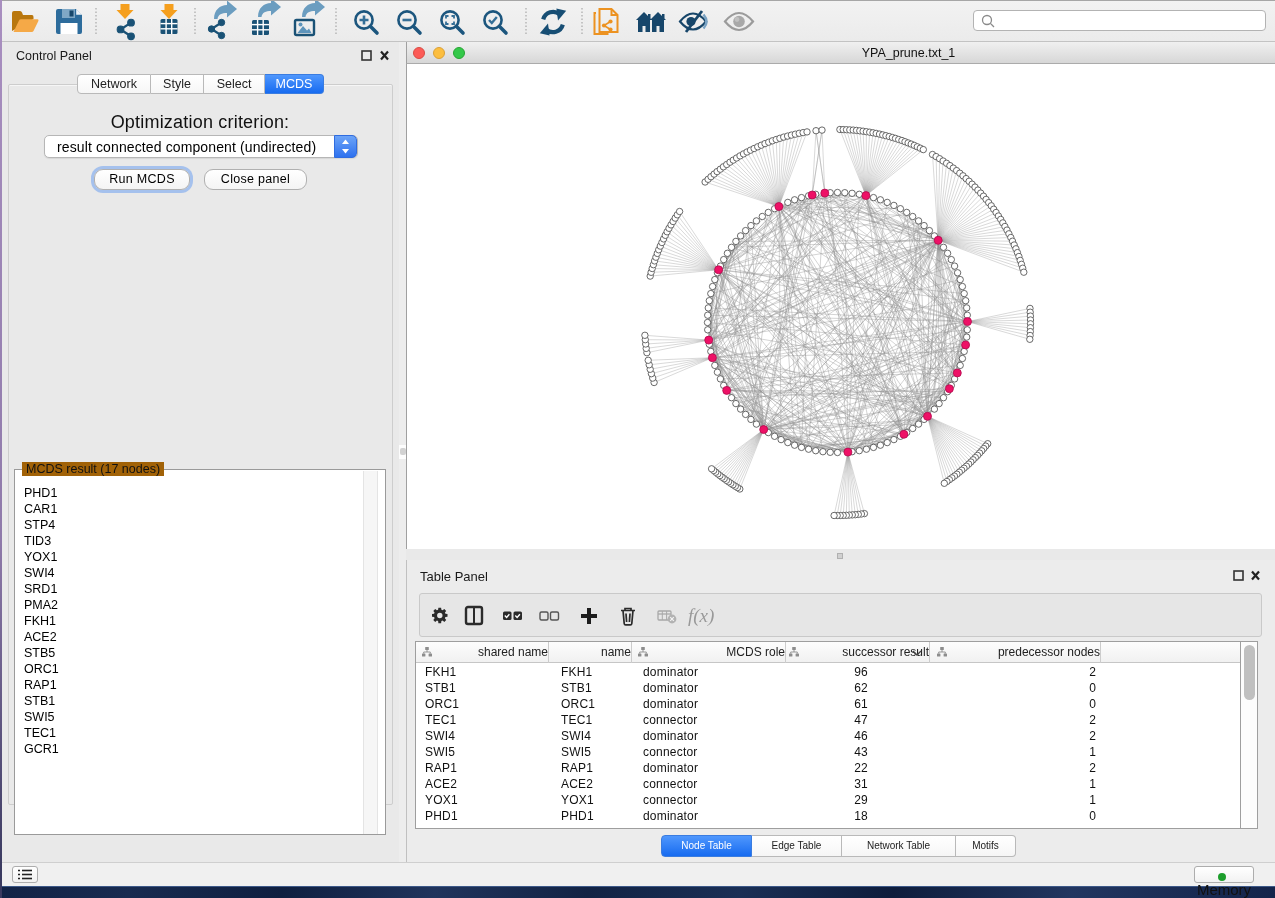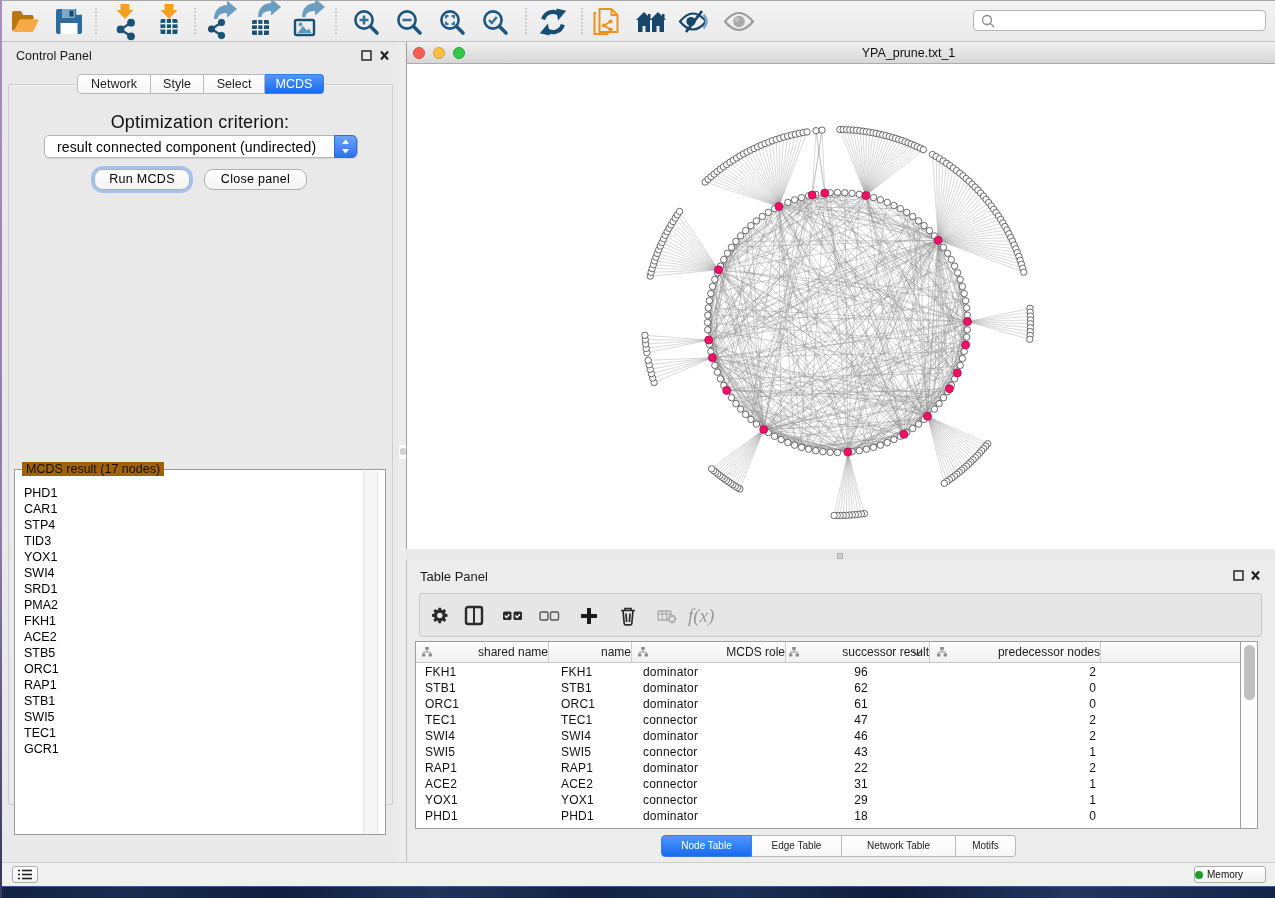--- a/index.html
+++ b/index.html
@@ -52,21 +52,21 @@
 .th{position:absolute;top:0;height:21px;line-height:21px;text-align:right;border-right:1px solid #cccccc}
 .trow{position:absolute;width:826px;height:16px;font-size:12px;letter-spacing:0.2px;color:#111;line-height:16px}
 .c1{position:absolute;left:9px}.c2{position:absolute;left:145px}.c3{position:absolute;left:227px}
 .c4{position:absolute;left:380px;width:130px;text-align:center}.c5{position:absolute;left:550px;width:130px;text-align:right}
 
 #btabs{left:661px;top:835px}
 #btabs div{height:22px;line-height:20px;font-size:10px;text-align:center}
 
 #status{left:2px;top:862px;width:1273px;height:24px;background:#f0f0f0;border-top:1px solid #cfcfcf}
 #listbtn{left:12px;top:866px;width:26px;height:17px;background:linear-gradient(#fff,#f2f2f2);border:1px solid #adadad;border-radius:3px}
-#membtn{left:1194px;top:866px;width:72px;height:17px;background:linear-gradient(#fff,#f2f2f2);border:1px solid #adadad;border-radius:3px;font-size:10px;color:#111;line-height:15px;}
+#membtn{left:1194px;top:866px;width:60px;height:17px;background:linear-gradient(#fff,#f2f2f2);border:1px solid #adadad;border-radius:3px;font-size:15px;color:#111;line-height:15px;text-align:center}
 </style>
 </head>
 <body>
 <div class="abs" id="leftstrip"></div>
 <div class="abs" id="topline"></div>
 <div class="abs" id="wall"></div>
 <div class="abs" id="toolbar">
     <svg width="770" height="40" viewBox="0 0 770 40" style="position:absolute;left:0;top:0">
 <defs>
  <g id="shr">

